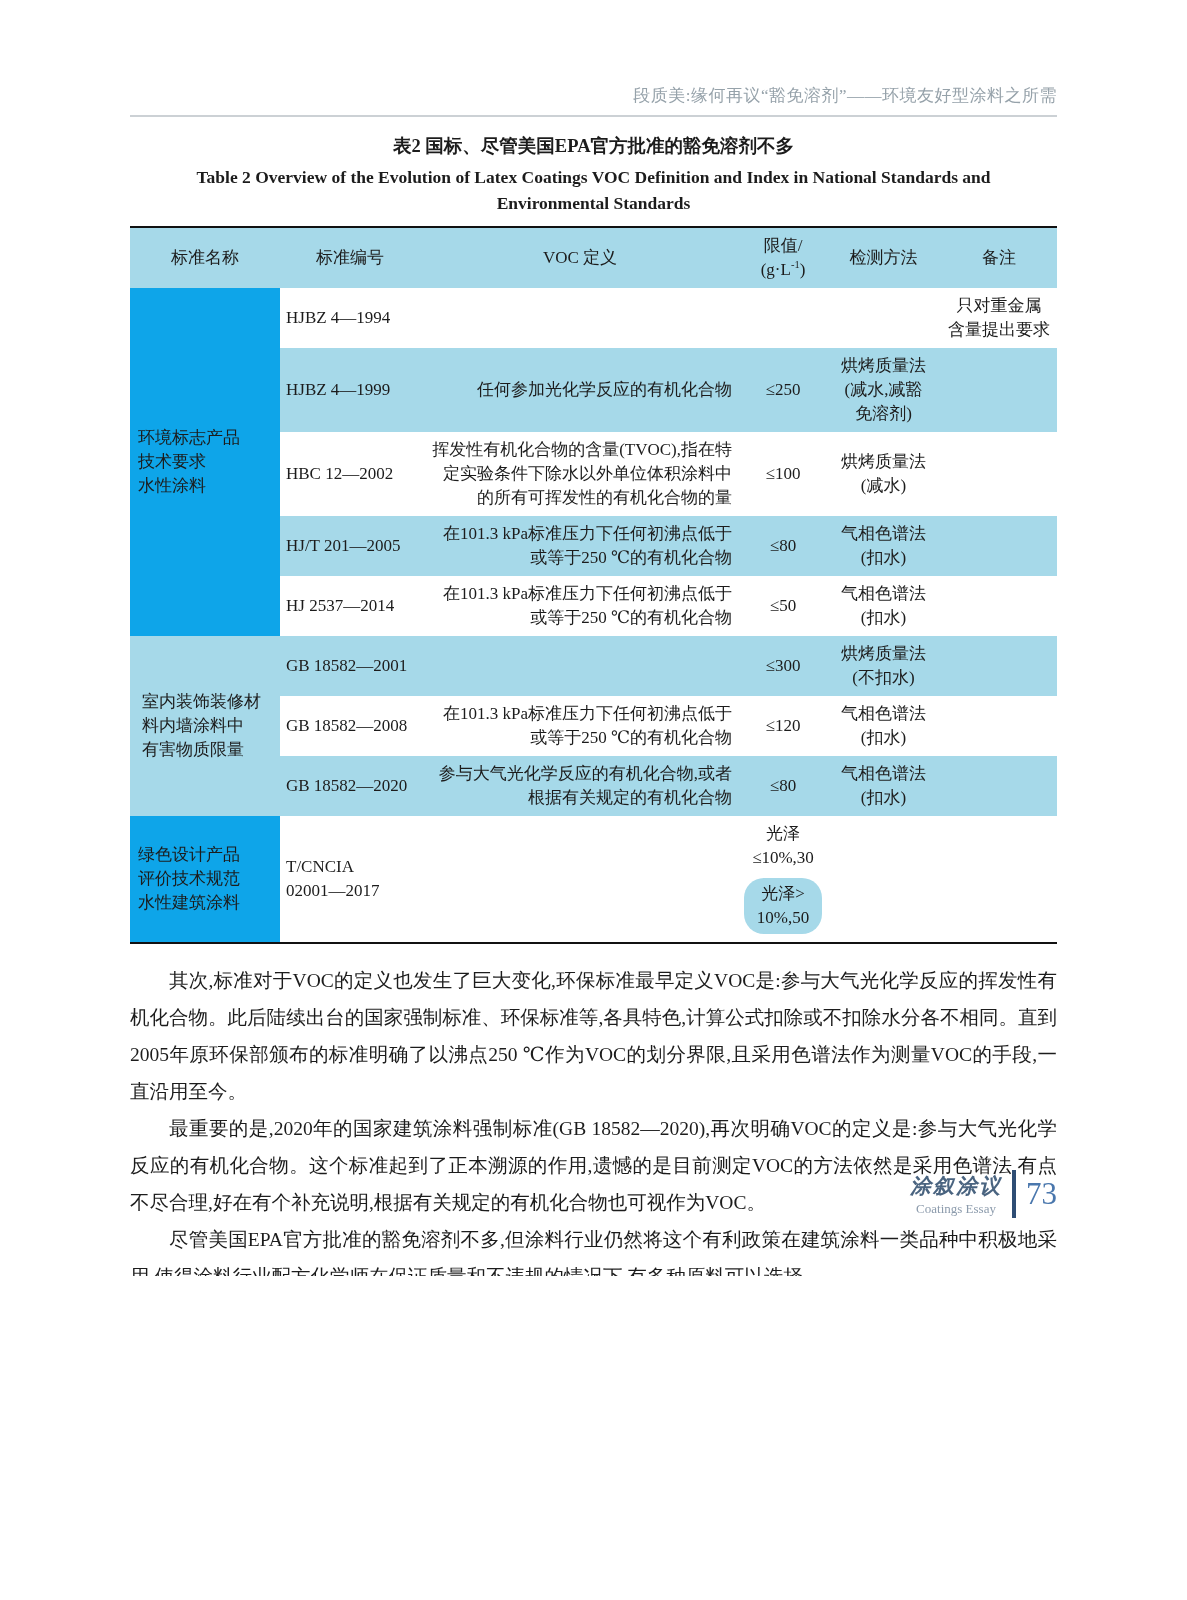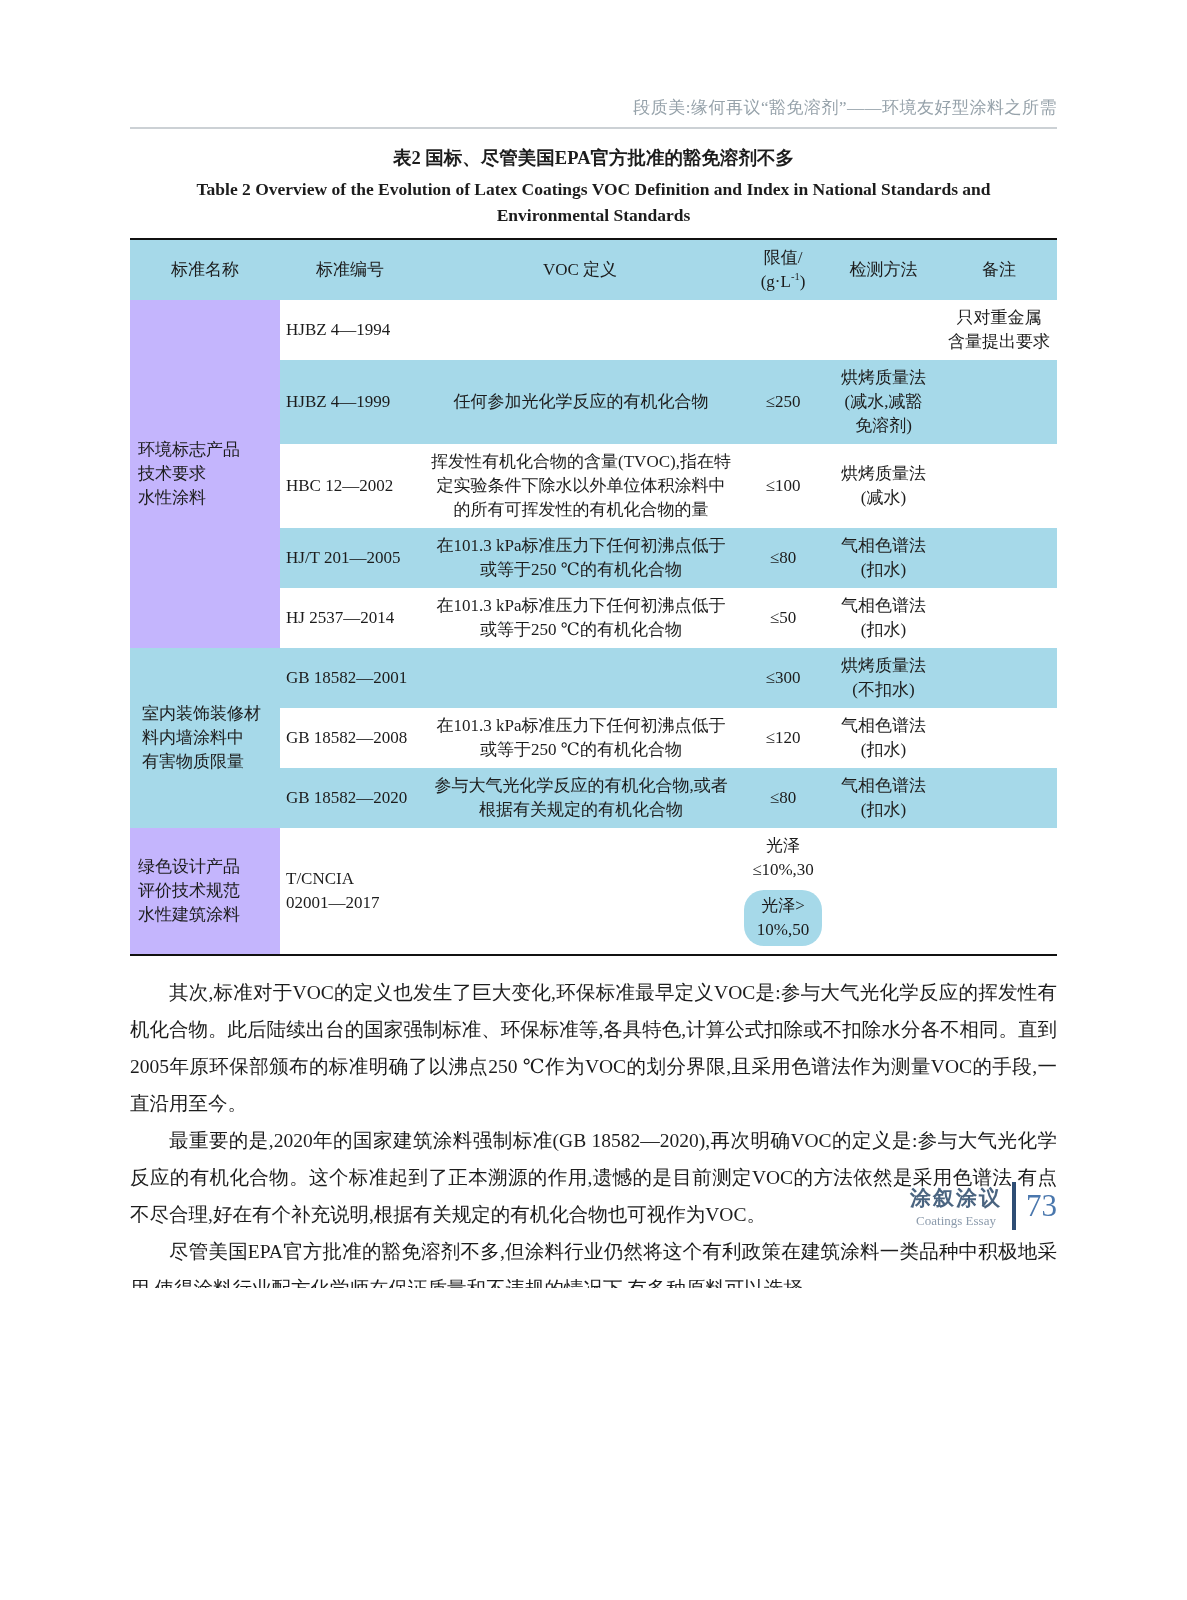--- a/index.html
+++ b/index.html
@@ -1,21 +1,21 @@
 <!DOCTYPE html>
 <html><head>
 <meta charset="utf-8">
 <style>
   * { margin: 0; padding: 0; box-sizing: border-box; }
   html, body { background: #ffffff; }
   .page {
     position: relative;
     width: 1187px;
     height: 1276px;
-    margin: 12px auto;
+    margin: 0 auto;
     background: #ffffff;
     font-family: "Liberation Serif", "DejaVu Serif", serif;
     color: #1c1c1c;
     overflow: hidden;
   }
   .content { padding: 0 130px; }
 
   
   .running-head {
     padding-top: 84px;
@@ -72,26 +72,26 @@
     padding: 6px 4px;
     vertical-align: middle;
     text-align: center;
     font-weight: normal;
   }
   .voc-table thead tr { height: 48px; background: #a6d9e9; }
   .voc-table td.group-label {
     text-align: left;
     padding-left: 8px;
     white-space: pre-line;
-    background: #c4b5fd;
+    background: #0ea5e9;
   }
   .voc-table td.group-blue { background: #a6d9e9; padding-left: 12px; }
   .voc-table tr.blue td { background: #a6d9e9; }
   .voc-table td.std-no { text-align: left; padding-left: 6px; white-space: pre-line; }
-  .voc-table td.voc-def { text-align: center; padding-left: 10px; padding-right: 8px; }
+  .voc-table td.voc-def { text-align: right; padding-left: 10px; padding-right: 8px; }
   .voc-table td.pre { white-space: pre-line; }
   .limit-line { white-space: pre-line; }
   .limit-badge {
     white-space: pre-line;
     background: #a6d9e9;
     margin: 8px 0 2px 0;
     padding: 4px 0;
     border-radius: 20px;
   }
   .sup-hdr { font-size: 0.62em; vertical-align: super; line-height: 0; }
@@ -104,20 +104,21 @@
     display: flex;
     align-items: center;
   }
   .footer-names { text-align: center; padding-right: 10px; }
   .footer-zh {
     font-size: 21px;
     font-weight: bold;
     letter-spacing: 2px;
     color: #4a6480;
     font-family: "Liberation Sans", sans-serif;
+    font-style: italic;
   }
   .footer-en {
     margin-top: 1px;
     font-size: 13px;
     color: #8c9bac;
   }
   .footer-bar { width: 4px; height: 48px; background: #2e4d74; }
   .footer-page {
     padding-left: 10px;
     font-size: 31px;

